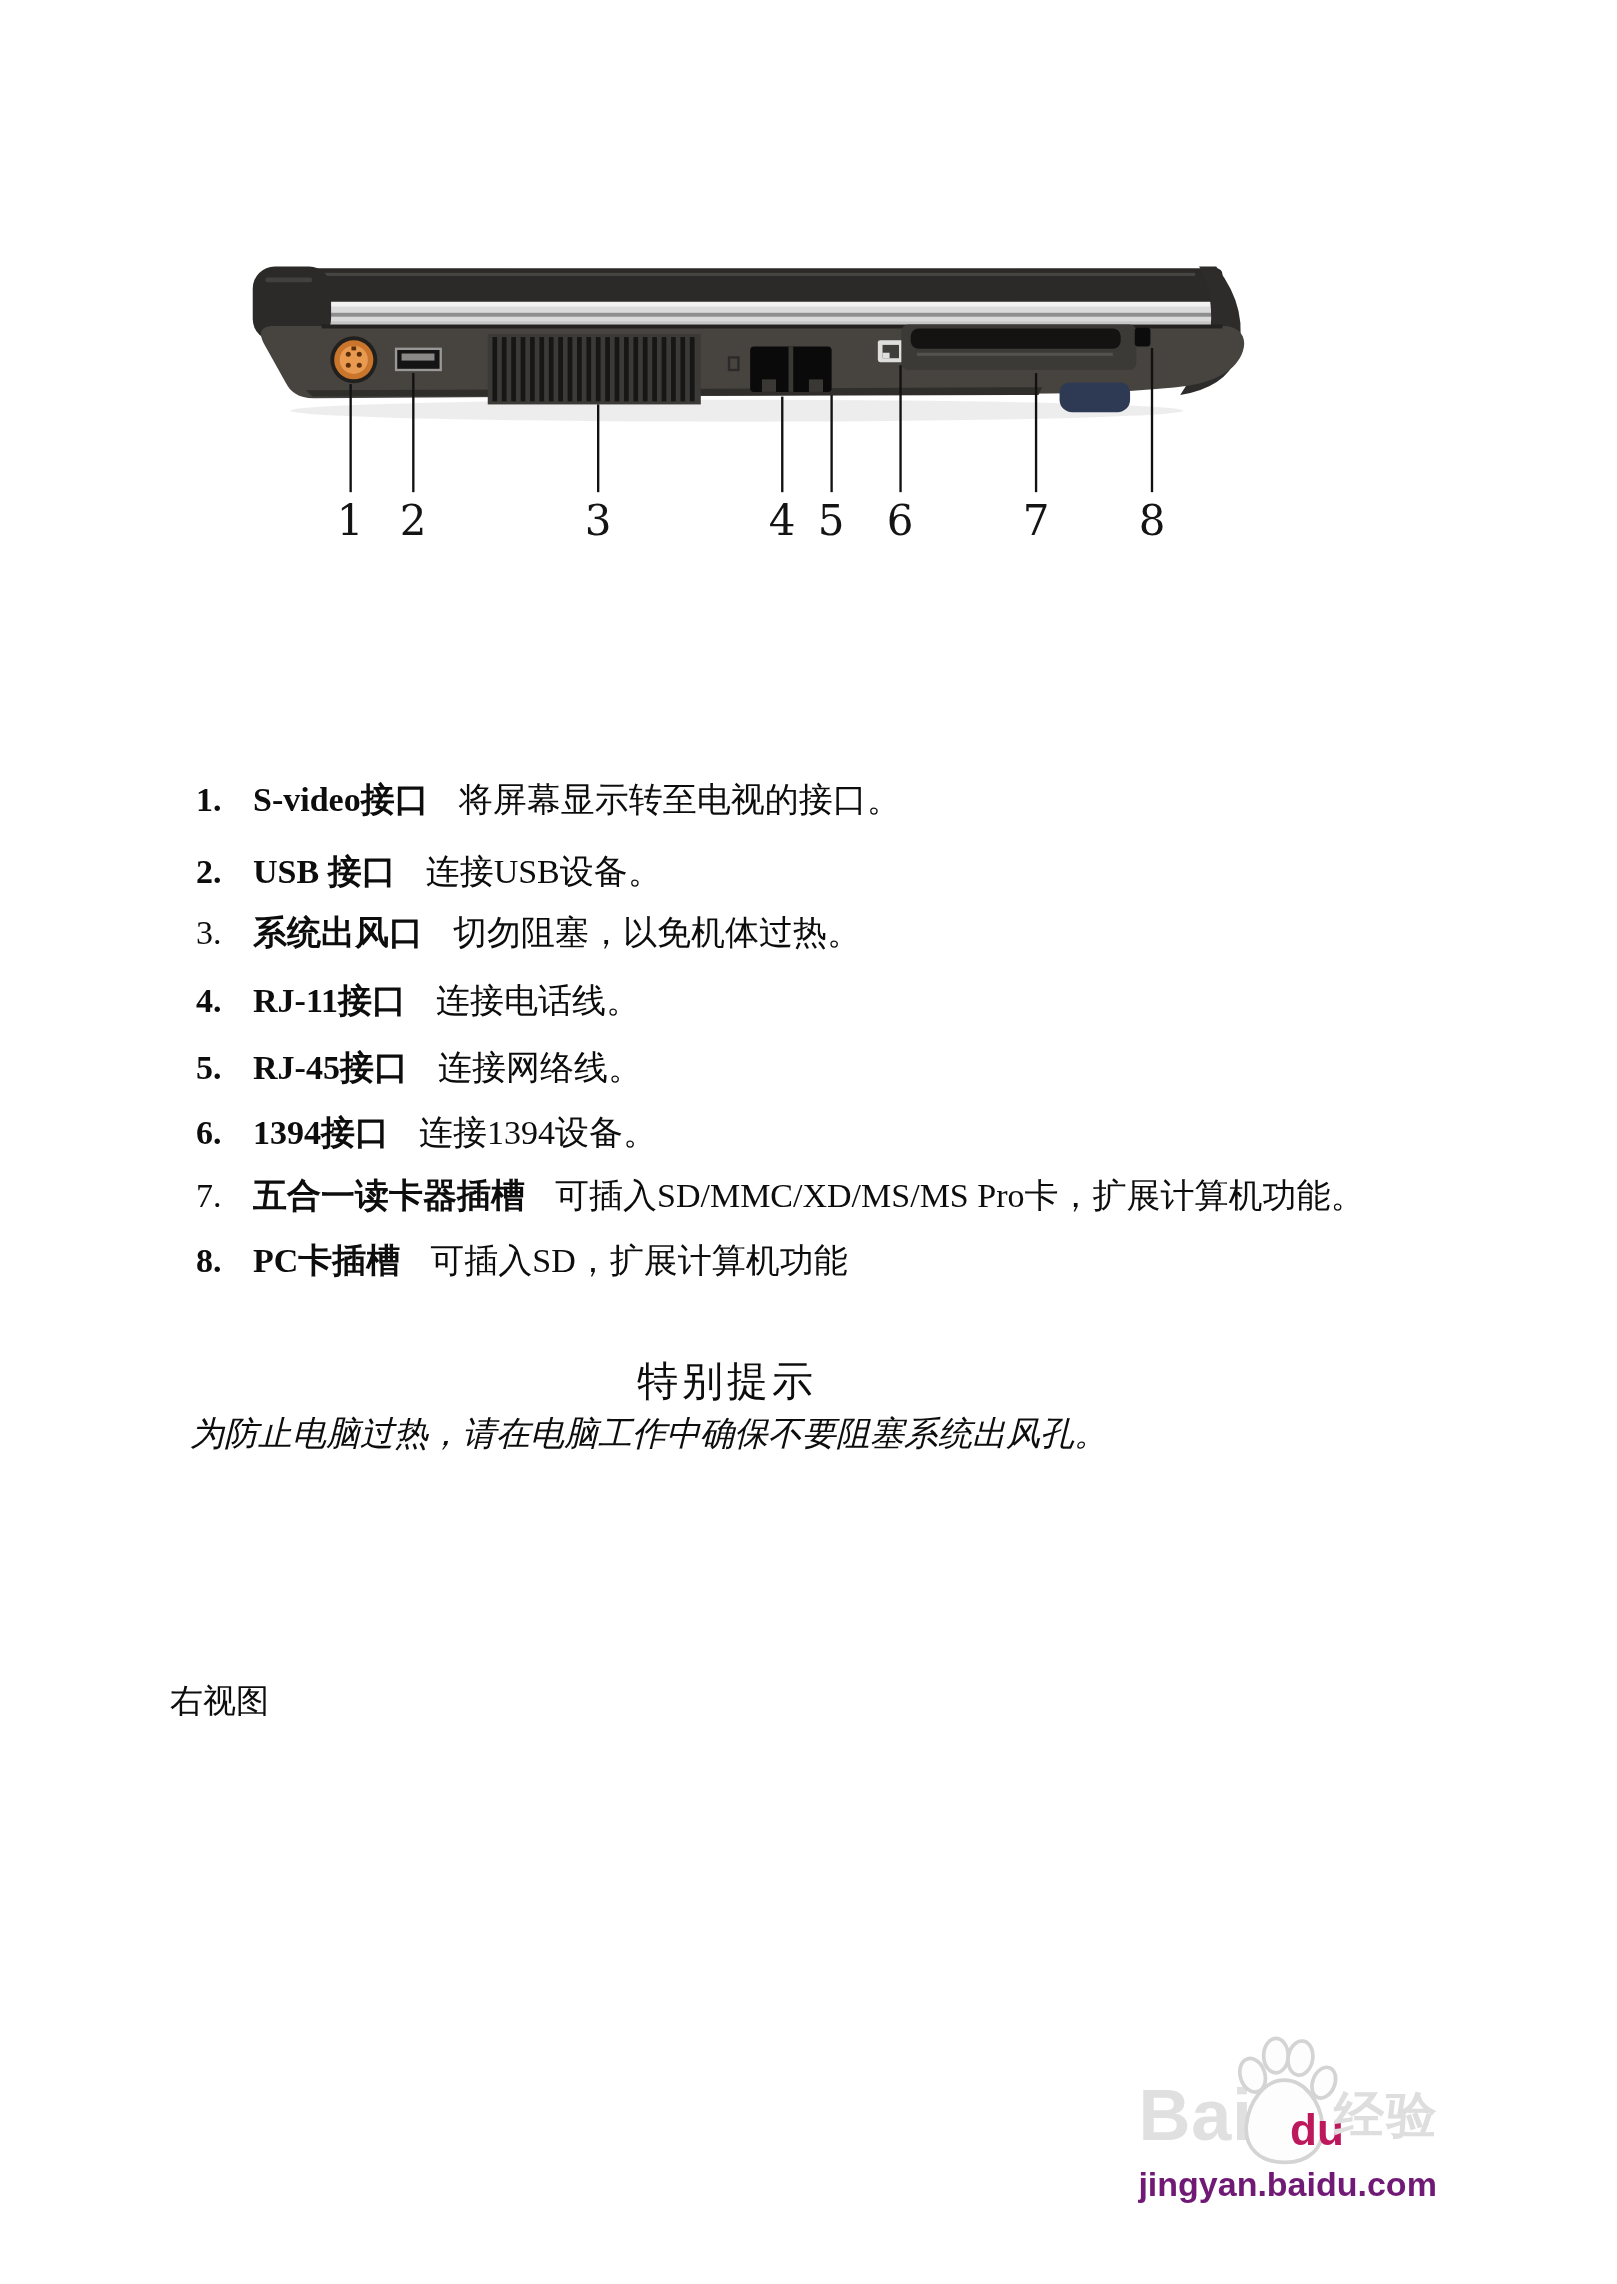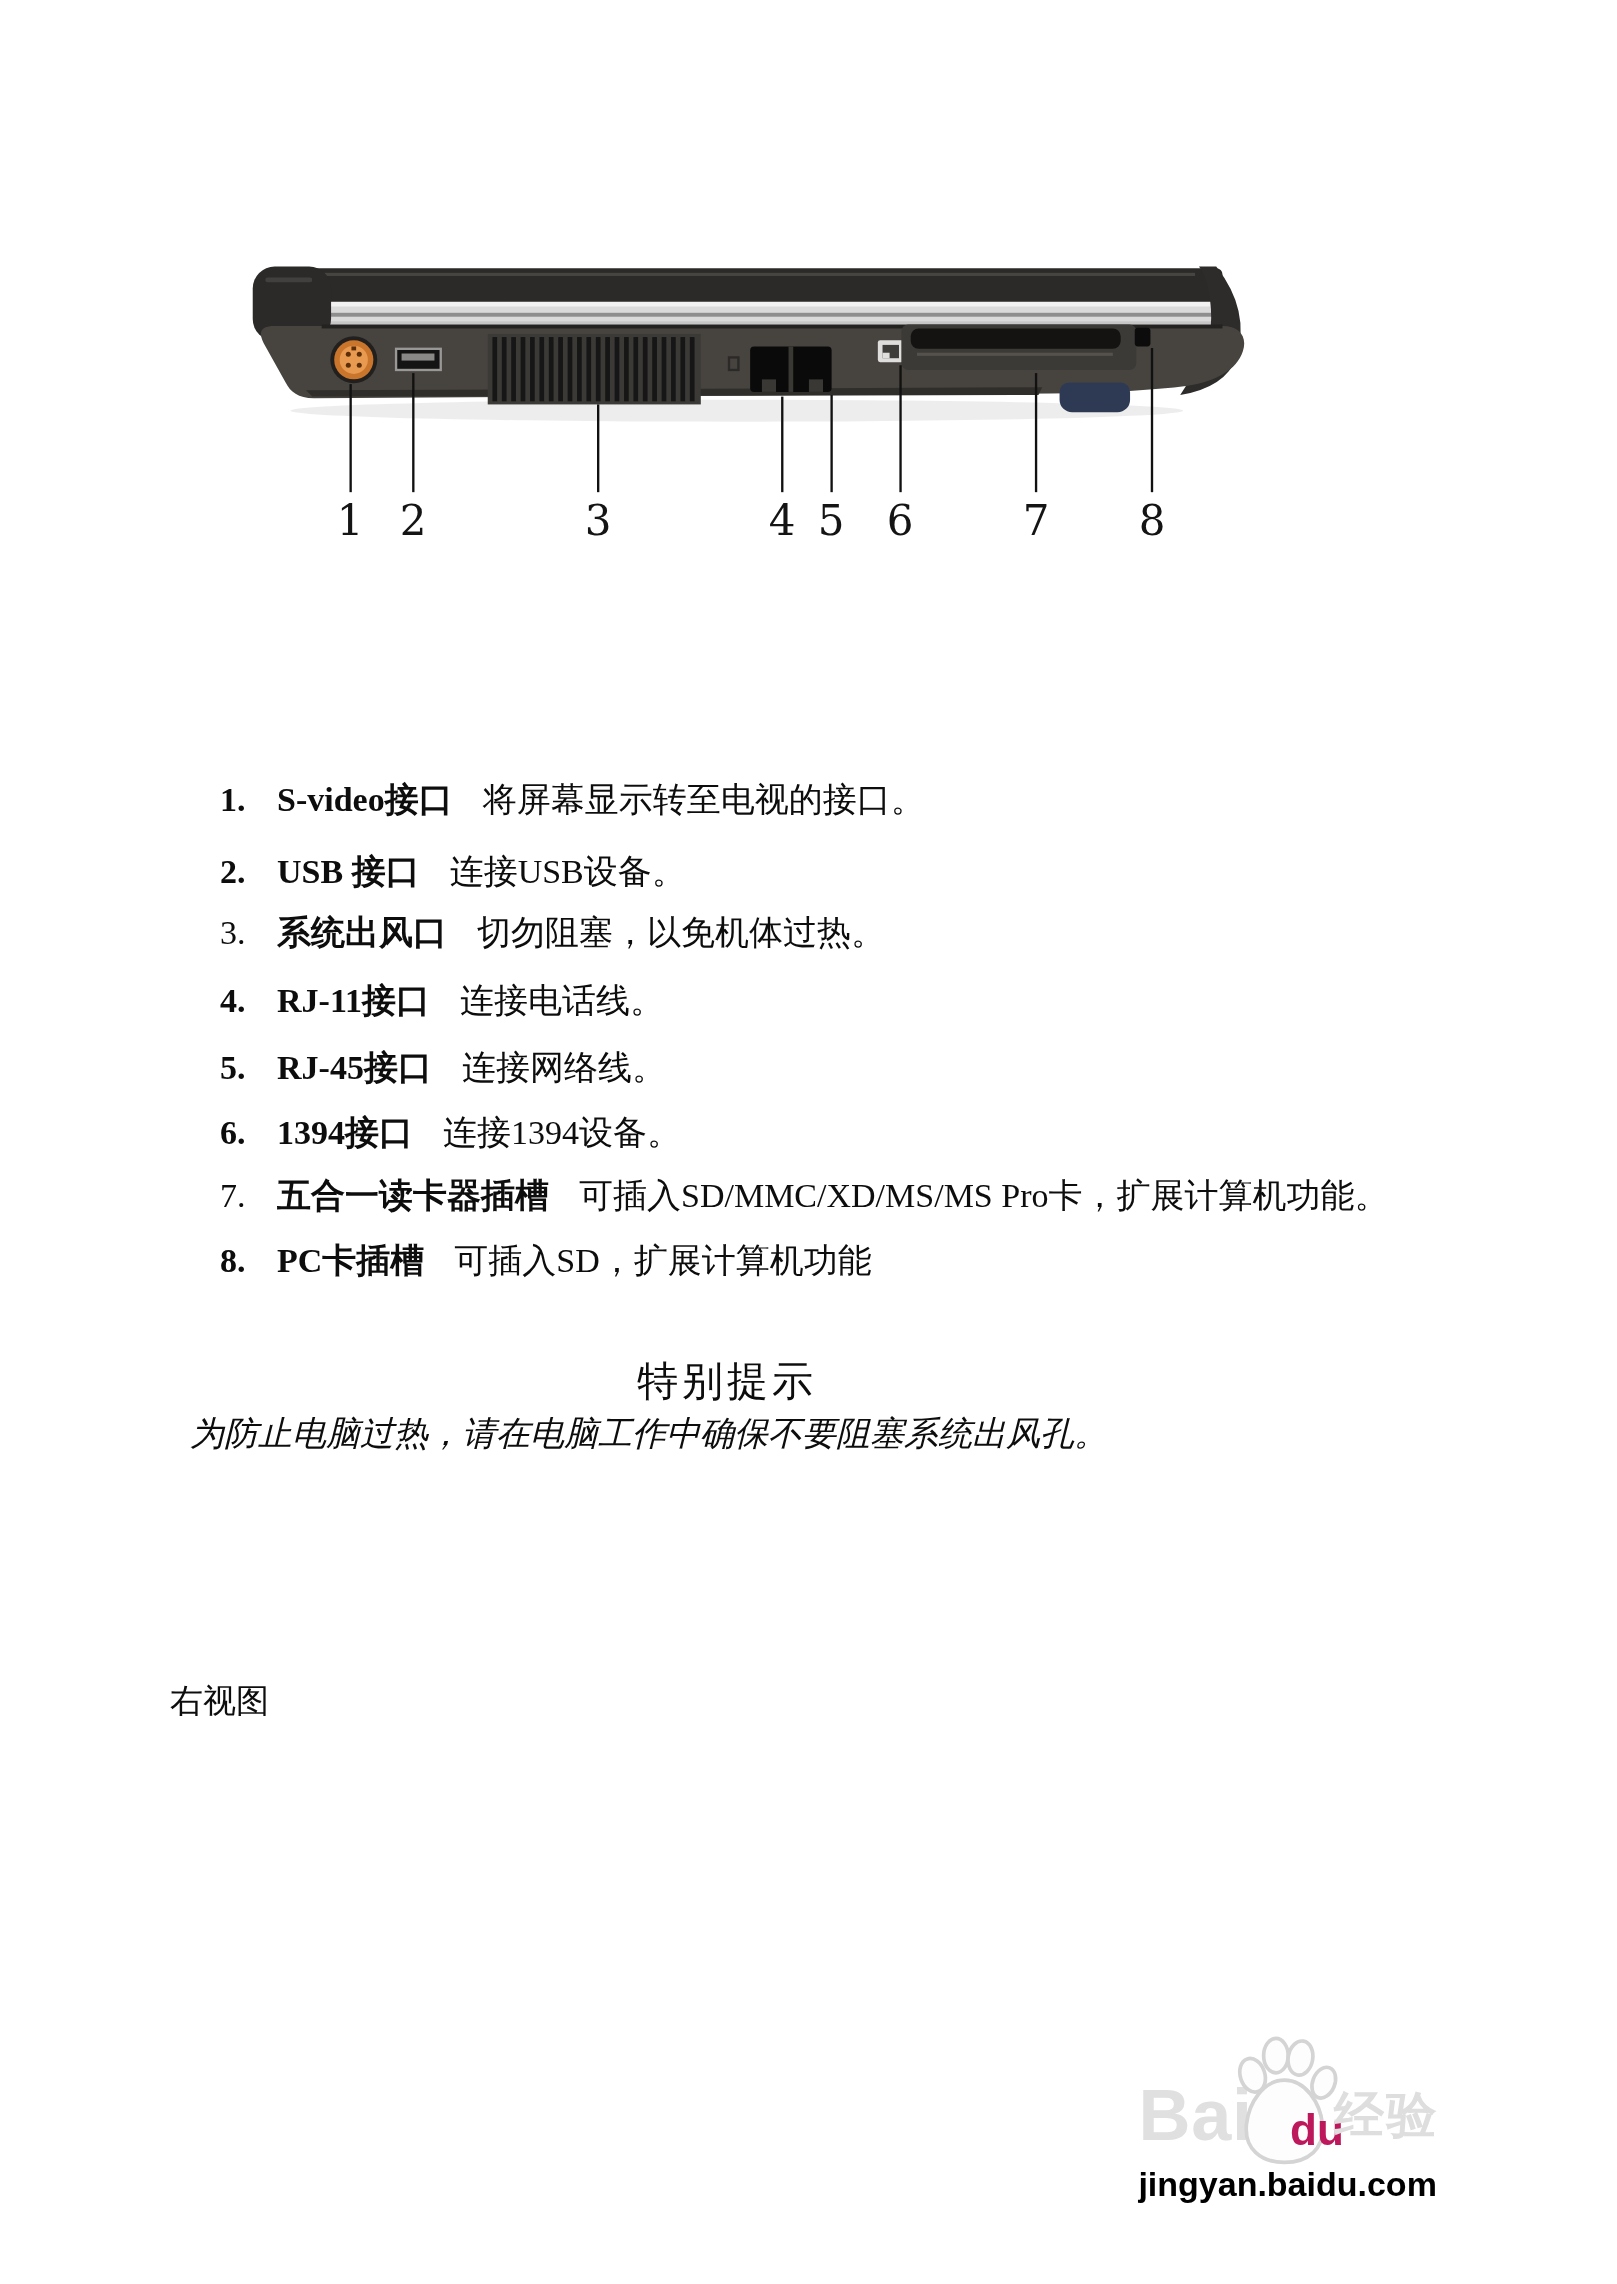--- a/index.html
+++ b/index.html
@@ -15,21 +15,21 @@
   
   .diagram-svg { position:absolute; left:251px; top:265px; width:1003px; height:235px; }
   .callout-num {
     position:absolute; top:500px; width:34px; text-align:center;
     font-family:"DejaVu Serif",serif; font-size:42px; line-height:42px; color:#141414;
   }
 
   
   .port-row {
     position:absolute; left:196px; font-size:34px; line-height:47px;
-    white-space:nowrap; color:#0d0d0d;margin-left:24px;
+    white-space:nowrap; color:#0d0d0d;
   }
   .pnum { display:inline-block; width:57px; font-weight:bold; }
   .port-row.plain .pnum { font-weight:normal; }
   .pterm { font-weight:bold; }
   .pdesc { margin-left:30px; }
 
   
   .notice-title {
     position:absolute; left:727px; top:1358px; transform:translateX(-50%);
     font-size:41px; line-height:47px; letter-spacing:3.9px; white-space:nowrap; color:#0d0d0d;
@@ -59,21 +59,21 @@
     font-size:44px; line-height:44px; color:#be185d;
   }
   .wm-cn {
     position:absolute; left:205px; top:60px;
     font-family:"Liberation Sans",sans-serif; font-weight:bold;
     font-size:50px; line-height:50px; color:#dedede; letter-spacing:2.4px;
   }
   .wm-url {
     position:absolute; left:9.4px; top:135px;
     font-family:"Liberation Sans",sans-serif; font-weight:bold;
-    font-size:34px; line-height:39px; color:#000000;
+    font-size:34px; line-height:39px; color:#701a75;
   }
 </style>
 </head>
 <body>
 
 <svg class="diagram-svg" viewBox="0 0 1280 300" aria-hidden="true">
 
   <ellipse cx="620" cy="186" rx="570" ry="14" fill="#000000" opacity="0.07"></ellipse>
 
   <g>

